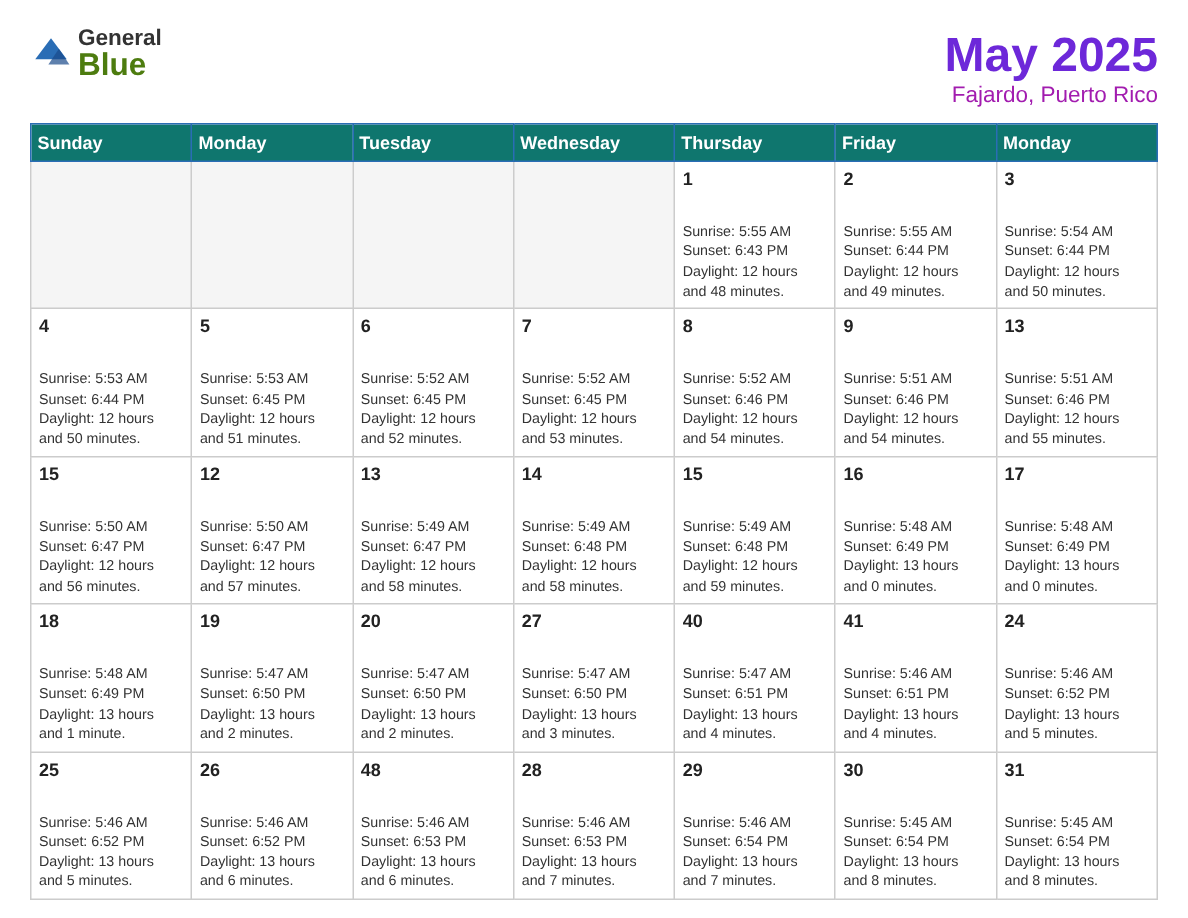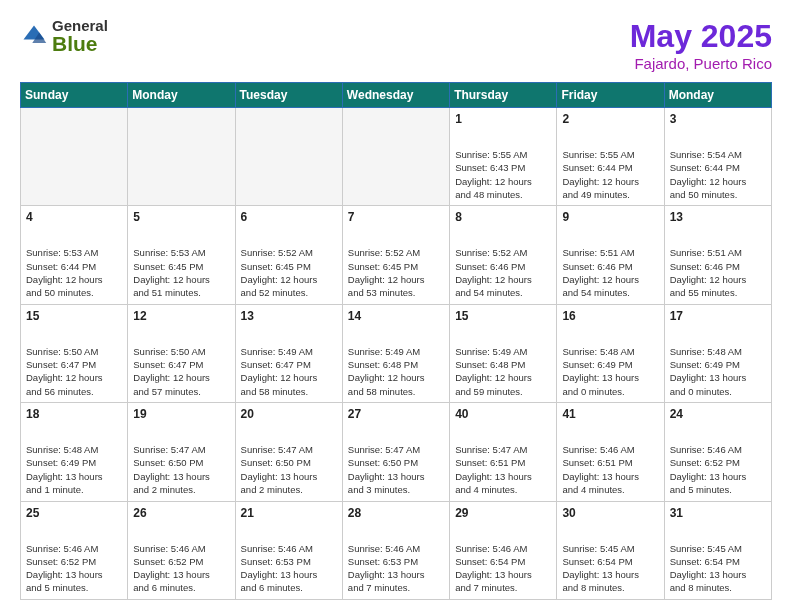--- a/index.html
+++ b/index.html
@@ -324,21 +324,21 @@
 and 5 minutes.</div>
           </td>
           <td>
             <span class="day-number">26</span>
             <div class="day-detail" style="white-space: pre-line;">Sunrise: 5:46 AM
 Sunset: 6:52 PM
 Daylight: 13 hours
 and 6 minutes.</div>
           </td>
           <td>
-            <span class="day-number">21</span>
+            <span class="day-number">48</span>
             <div class="day-detail" style="white-space: pre-line;">Sunrise: 5:46 AM
 Sunset: 6:53 PM
 Daylight: 13 hours
 and 6 minutes.</div>
           </td>
           <td>
             <span class="day-number">28</span>
             <div class="day-detail" style="white-space: pre-line;">Sunrise: 5:46 AM
 Sunset: 6:53 PM
 Daylight: 13 hours

